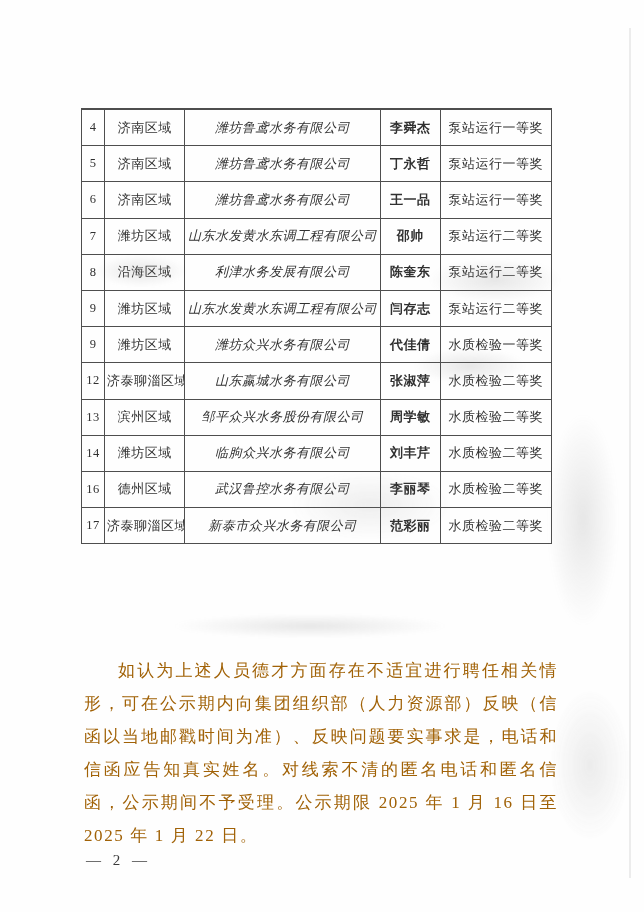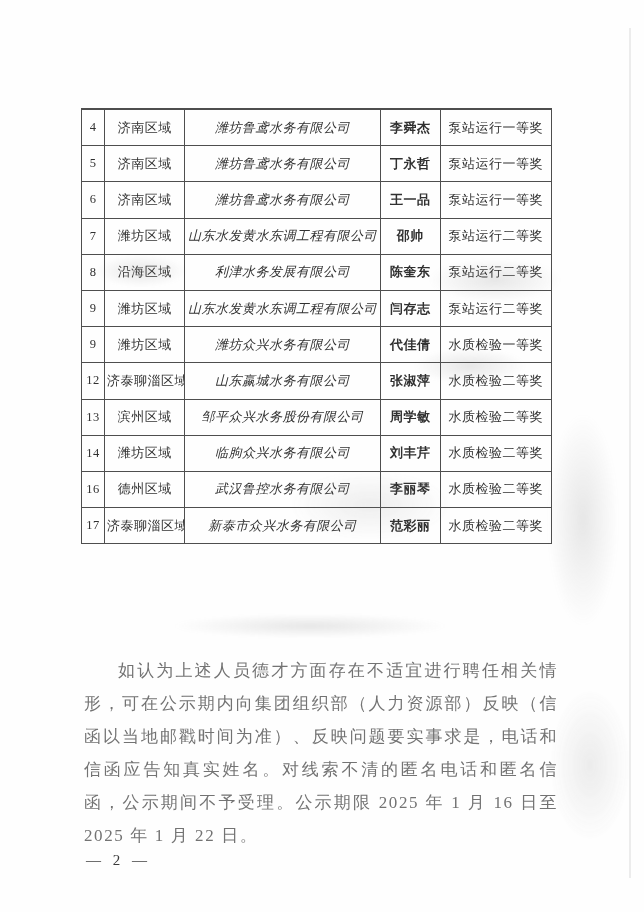--- a/index.html
+++ b/index.html
@@ -50,21 +50,21 @@
   .notice {
     position: absolute;
     left: 84px;
     top: 637px;
     width: 474px;
     font-size: 17px;
     line-height: 33px;
     letter-spacing: 1.6px;
     text-align: justify;
     text-indent: 2em;
-    color: #737373;
+    color: #a16207;
   }
 
   
   .page-number {
     position: absolute;
     left: 86px;
     top: 852px;
     font-size: 15px;
     letter-spacing: 4px;
     color: #3a3a3a;

